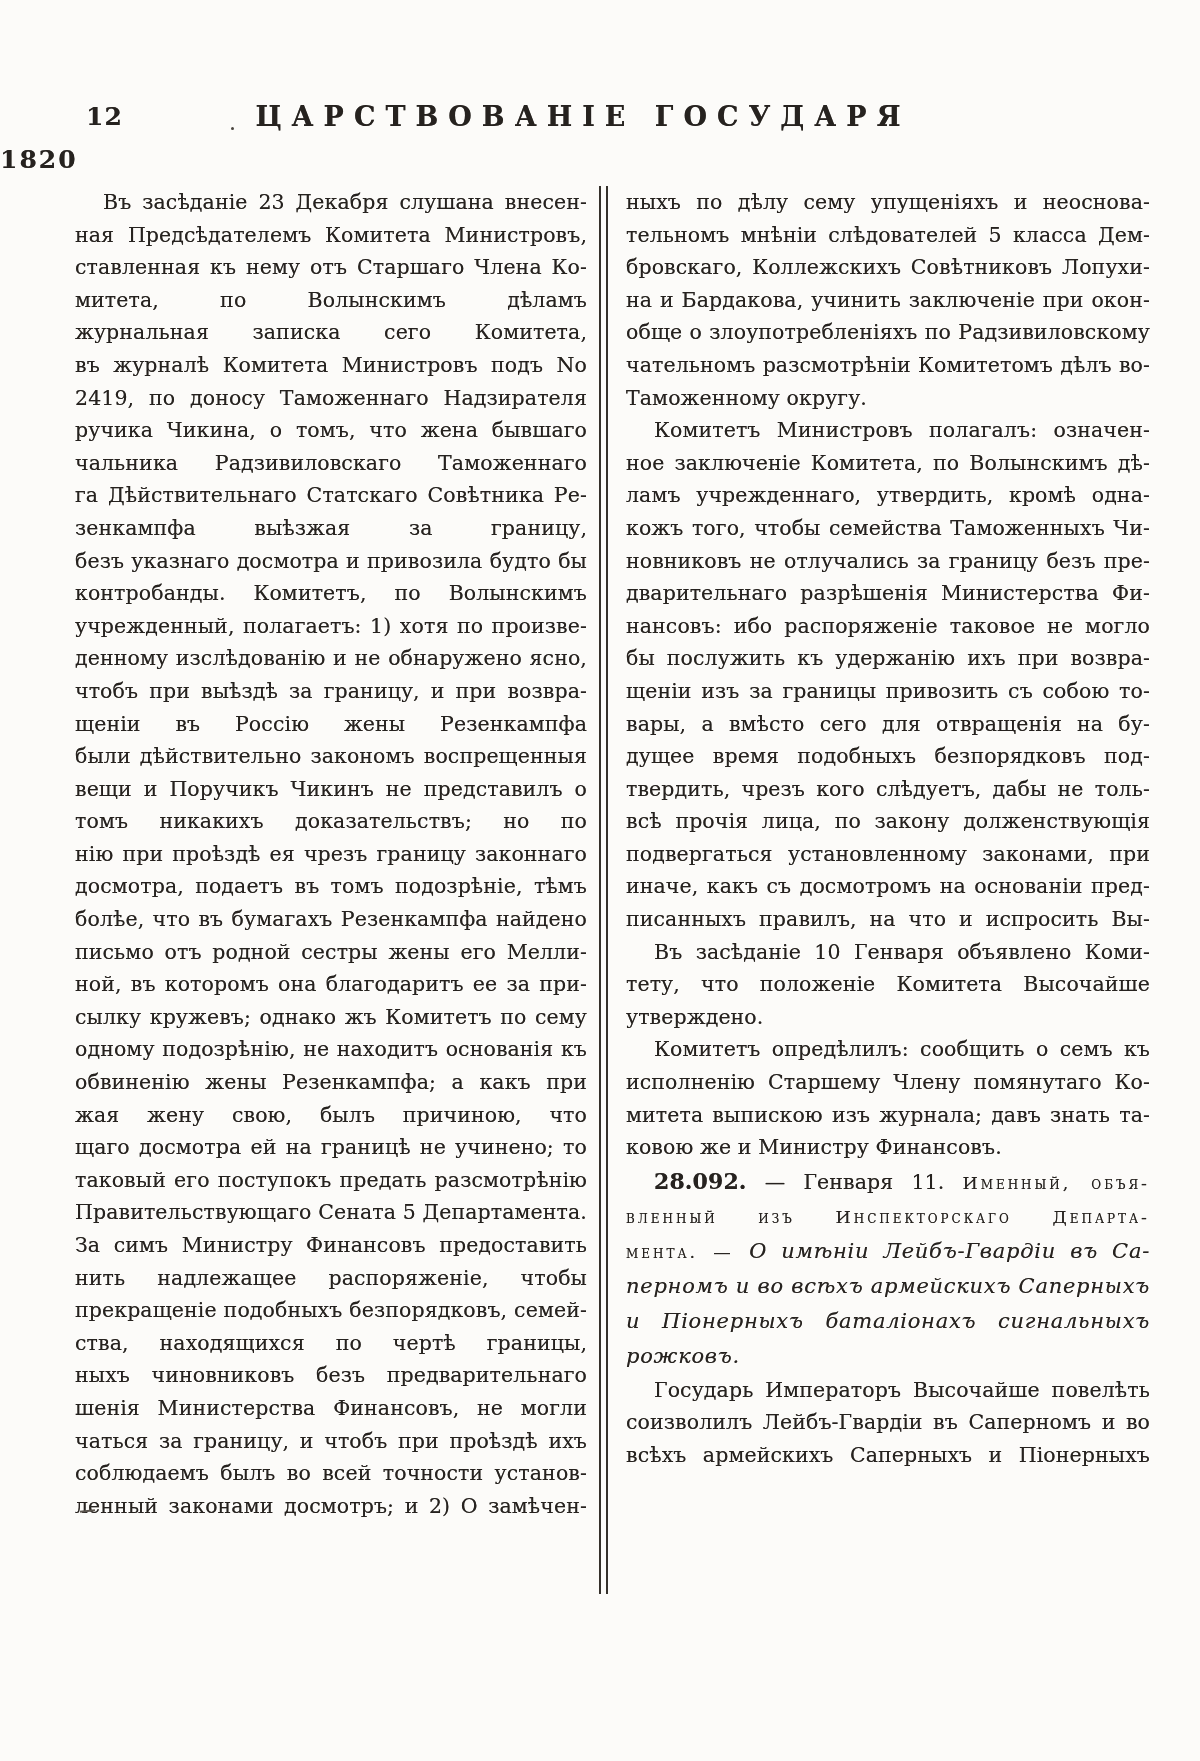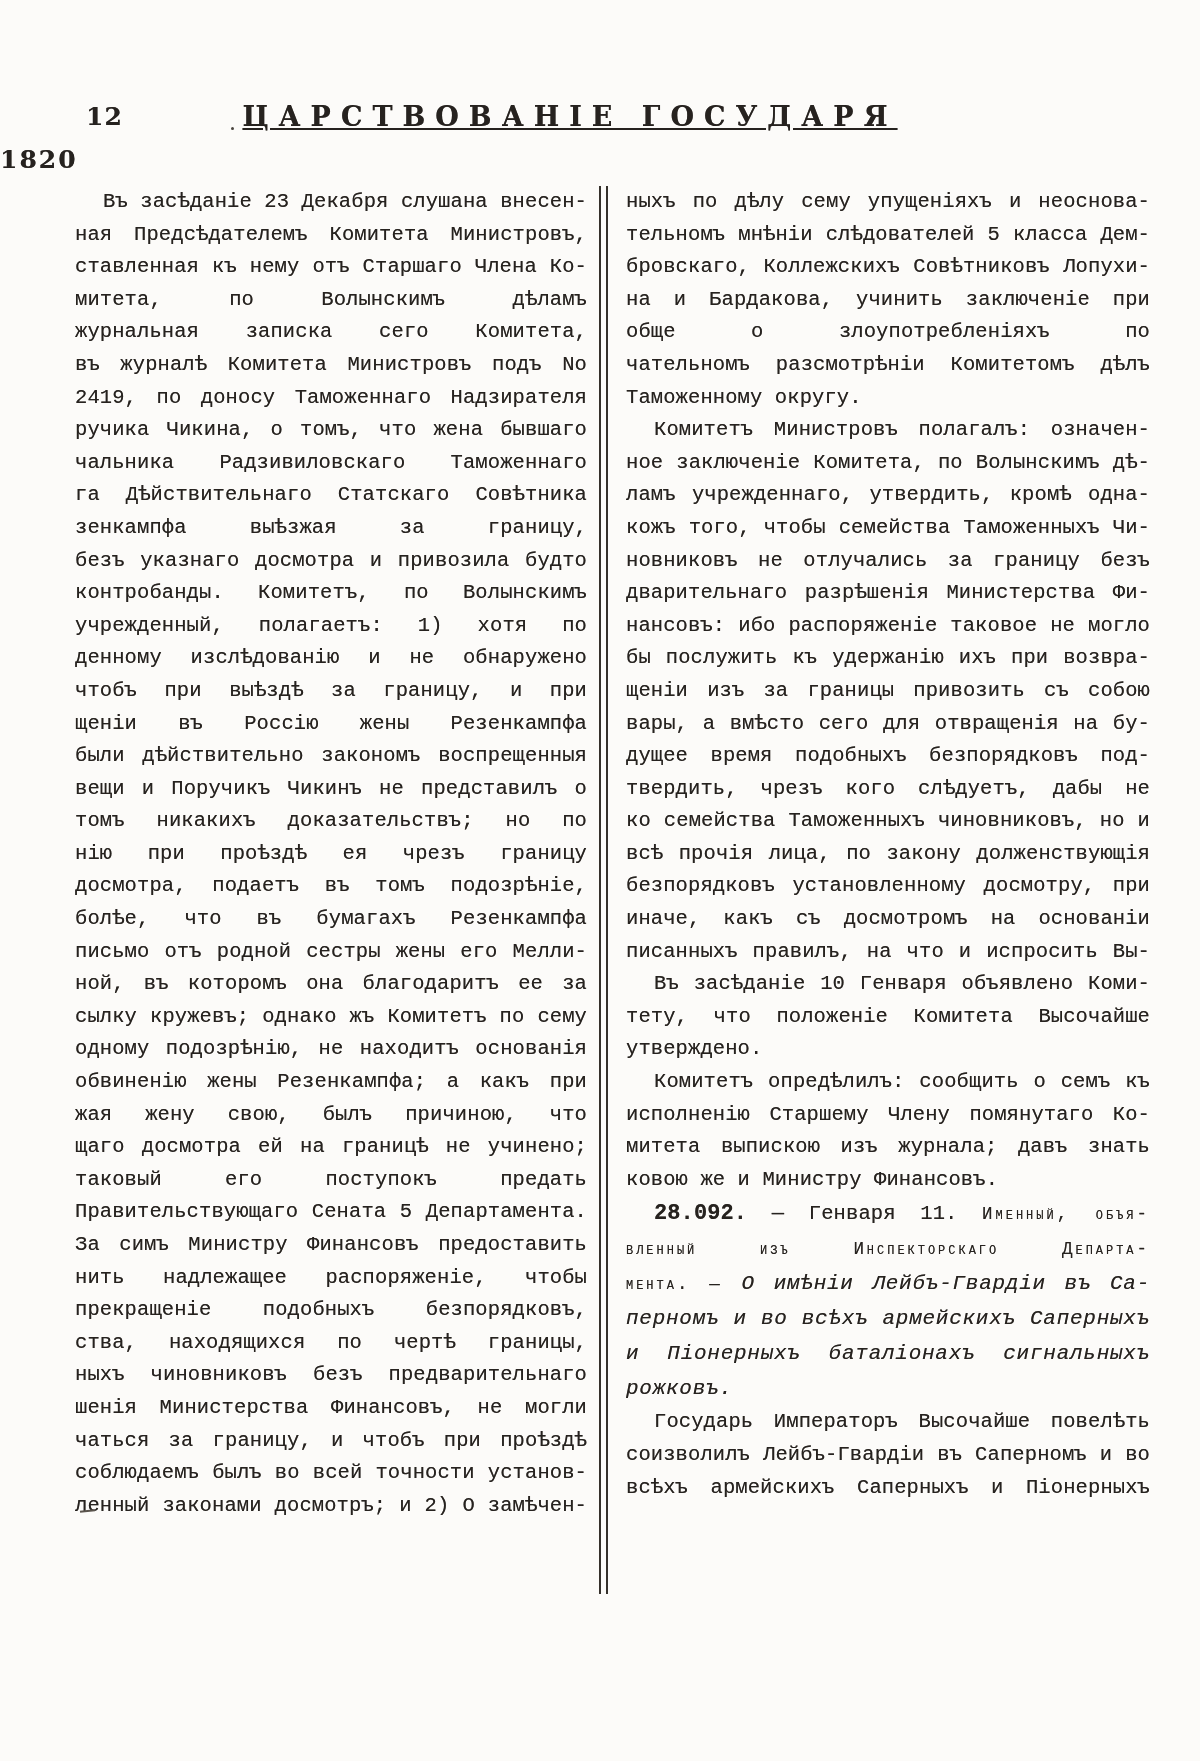--- a/index.html
+++ b/index.html
@@ -12,24 +12,23 @@
   }
   .page {
     position: relative; width: 1200px; height: 1621px; overflow: hidden;
     text-shadow: 0 0 0.5px rgba(30,25,20,0.55);
   }
   .page-number {
     position: absolute; left: 86px; top: 102px;
     font-size: 25px; font-weight: bold; letter-spacing: 1px;
   }
   .running-title {
-    position: absolute; left: 0; width: 1140px; top: 101px;
+    position: absolute; left: 13px; width: 1140px; top: 101px;
     text-align: center; font-size: 27px; font-weight: bold; letter-spacing: 10px;
     white-space: nowrap;
-    text-decoration: underline;
   }
   .year-heading {
     position: absolute; left: 0; width: 1140px; top: 145px;
     font-size: 25px; font-weight: bold; letter-spacing: 2px;
   }
   .artifact-dot {
     position: absolute; left: 231px; top: 127px; width: 3px; height: 3px;
     background: #4a453f; border-radius: 50%;
   }
   .artifact-dash {
@@ -37,21 +36,21 @@
     background: #5a544d; transform: rotate(-6deg);
   }
   .column-divider {
     position: absolute; left: 599px; top: 186px; height: 1408px; width: 5px;
     border-left: 2px solid #35302b; border-right: 2px solid #35302b;
   }
   .columns {
     position: absolute; top: 186px; left: 75px; width: 1075px;
     display: flex; align-items: flex-start;
   }
-  .col { font-size: 20.5px; font-family: Liberation Mono, monospace; }
+  .col { font-size: 20.5px; }
   .col-left  { width: 512px; }
   .col-right { width: 524px; margin-left: 39px; }
   .line {
     height: 32.6px; line-height: 32.6px; overflow: hidden;
     text-align: justify; text-align-last: justify;
     letter-spacing: 0.1px;
   }
   .line.end { text-align-last: left; }
   .line.indent { text-indent: 28px; }
   .line.entry { height: 35px; line-height: 35px; }
@@ -135,23 +134,22 @@
         <div class="line"><span class="s-normal">ламъ учрежденнаго, утвердить, кромѣ одна-</span></div>
         <div class="line"><span class="s-normal">кожъ того, чтобы семейства Таможенныхъ Чи-</span></div>
         <div class="line"><span class="s-normal">новниковъ не отлучались за границу безъ пре-</span></div>
         <div class="line"><span class="s-normal">дварительнаго разрѣшенія Министерства Фи-</span></div>
         <div class="line"><span class="s-normal">нансовъ: ибо распоряженіе таковое не могло</span></div>
         <div class="line"><span class="s-normal">бы послужить къ удержанію ихъ при возвра-</span></div>
         <div class="line"><span class="s-normal">щеніи изъ за границы привозить съ собою то-</span></div>
         <div class="line"><span class="s-normal">вары, а вмѣсто сего для отвращенія на бу-</span></div>
         <div class="line"><span class="s-normal">дущее время подобныхъ безпорядковъ под-</span></div>
         <div class="line"><span class="s-normal">твердить, чрезъ кого слѣдуетъ, дабы не толь-</span></div>
-        <div class="line"><span class="s-normal">ко семейства Таможенныхъ чиновниковъ, но и</span></div>
         <div class="line"><span class="s-normal">всѣ прочія лица, по закону долженствующія</span></div>
-        <div class="line"><span class="s-normal">безпорядковъ установленному досмотру, при</span></div>
+        <div class="line"><span class="s-normal">подвергаться установленному законами, при</span></div>
         <div class="line"><span class="s-normal">иначе, какъ съ досмотромъ на основаніи пред-</span></div>
         <div class="line"><span class="s-normal">писанныхъ правилъ, на что и испросить Вы-</span></div>
         <div class="line indent"><span class="s-normal">Въ засѣданіе 10 Генваря объявлено Коми-</span></div>
         <div class="line"><span class="s-normal">тету, что положеніе Комитета Высочайше</span></div>
         <div class="line end"><span class="s-normal">утверждено.</span></div>
         <div class="line indent"><span class="s-normal">Комитетъ опредѣлилъ: сообщить о семъ къ</span></div>
         <div class="line"><span class="s-normal">исполненію Старшему Члену помянутаго Ко-</span></div>
         <div class="line"><span class="s-normal">митета выпискою изъ журнала; давъ знать та-</span></div>
         <div class="line end"><span class="s-normal">ковою же и Министру Финансовъ.</span></div>
         <div class="line indent entry entry-first"><span class="s-bold">28.092.</span><span class="s-normal"> — Генваря 11. </span><span class="s-caps">Именный, объя-</span></div>

